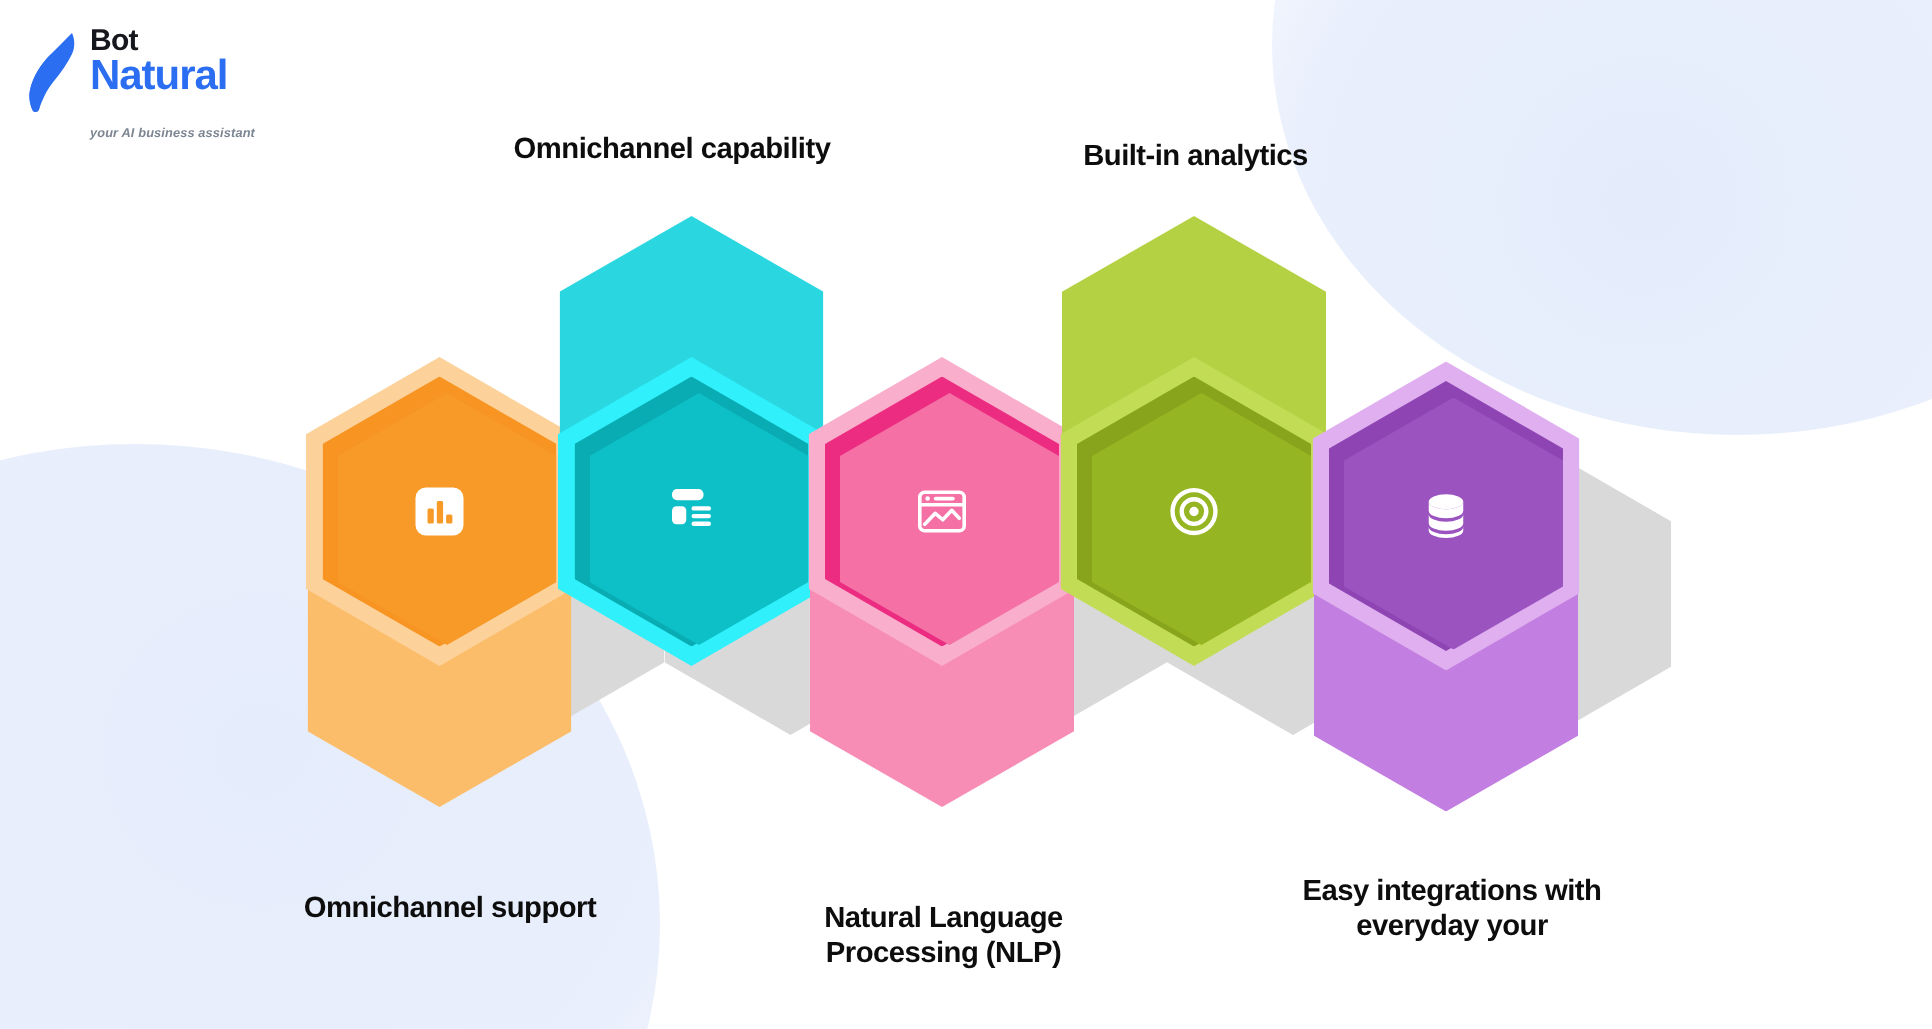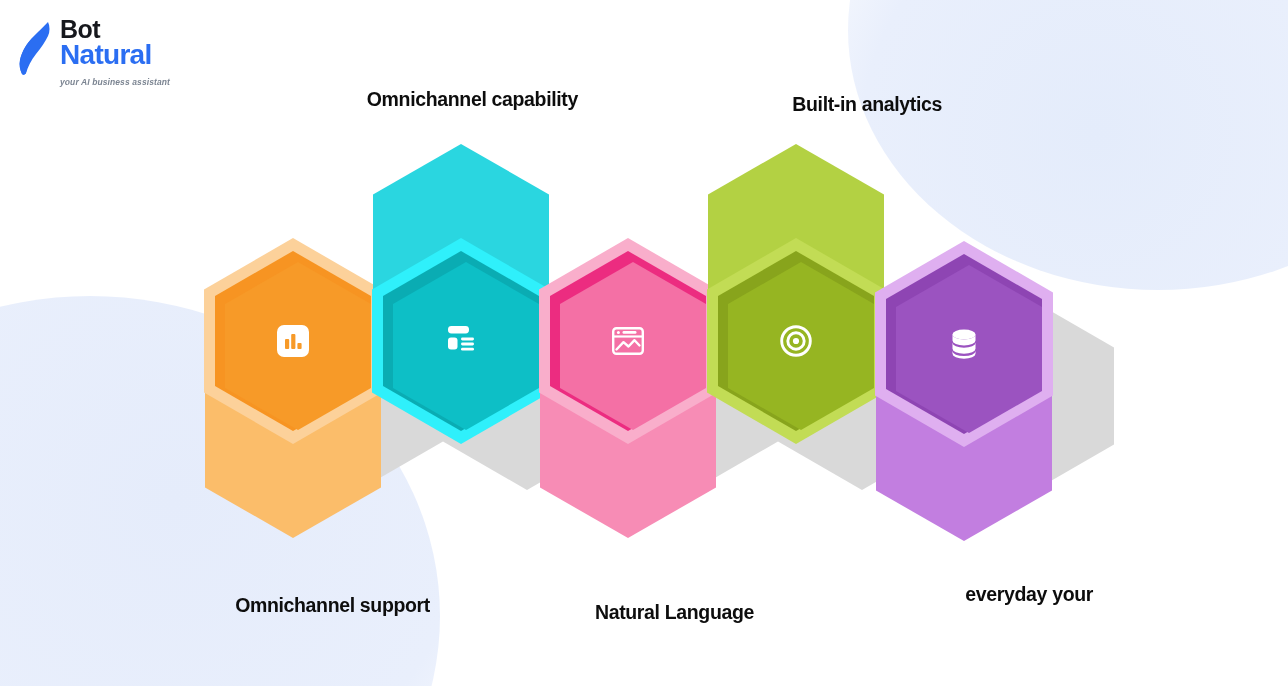--- a/index.html
+++ b/index.html
@@ -36,37 +36,37 @@
 
   
   .logo {
     position:absolute; left:14px; top:18px;
     z-index: 6;
     display:flex; align-items:flex-start; gap:4px;
   }
   .logo-mark { width:42px; height:56px; flex:none; margin-top:2px; }
   .logo-text { display:flex; flex-direction:column; line-height:0.92; }
   .logo-bot {
-    font-size:25px; font-weight:700; color:#16181d;
+    font-size:20px; font-weight:700; color:#16181d;
     letter-spacing:-0.5px;
   }
   .logo-peng {
     font-size:28px; font-weight:700; color:#2b6ef2;
     letter-spacing:-0.7px; margin-top:1px;
   }
   .logo-tag {
     font-size:8.5px; color:#7c8592; font-style:italic;
-    margin-top:11px; letter-spacing:0.1px; font-weight:600;
+    margin-top:22px; letter-spacing:0.1px; font-weight:600;
   }
 
   
   .label {
     position:absolute; z-index:7;
     font-size:19.5px; font-weight:700; color:#0d0d0d;
-    text-align:right; line-height:1.2;
+    text-align:center; line-height:1.2;
     letter-spacing:-0.35px;
   }
 
   
   .stage { position:absolute; inset:0; z-index:3; }
 
   .hexgroup { position:absolute; }
 
   .hex {
     position:absolute;
@@ -185,21 +185,23 @@
 <div class="label" style="left:170px; top:594px; width:260px;">
   <div>Omnichannel support</div>
 </div>
 
 <div class="label" style="left:318px; top:88px; width:260px;">
   <div>Omnichannel capability</div>
 </div>
 
 <div class="label" style="left:504px; top:601px; width:250px;">
   <div>Natural Language</div>
-</div>
-
-<div class="label" style="left:692px; top:93px; width:250px;">
+  <div>Processing (NLP)</div>
+</div>
+
+<div class="label" style="left:672px; top:93px; width:250px;">
   <div>Built-in analytics</div>
 </div>
 
 <div class="label" style="left:843px; top:583px; width:250px;">
+  <div>Easy integrations with</div>
   <div>everyday your</div>
 </div>
 
 </body></html>

